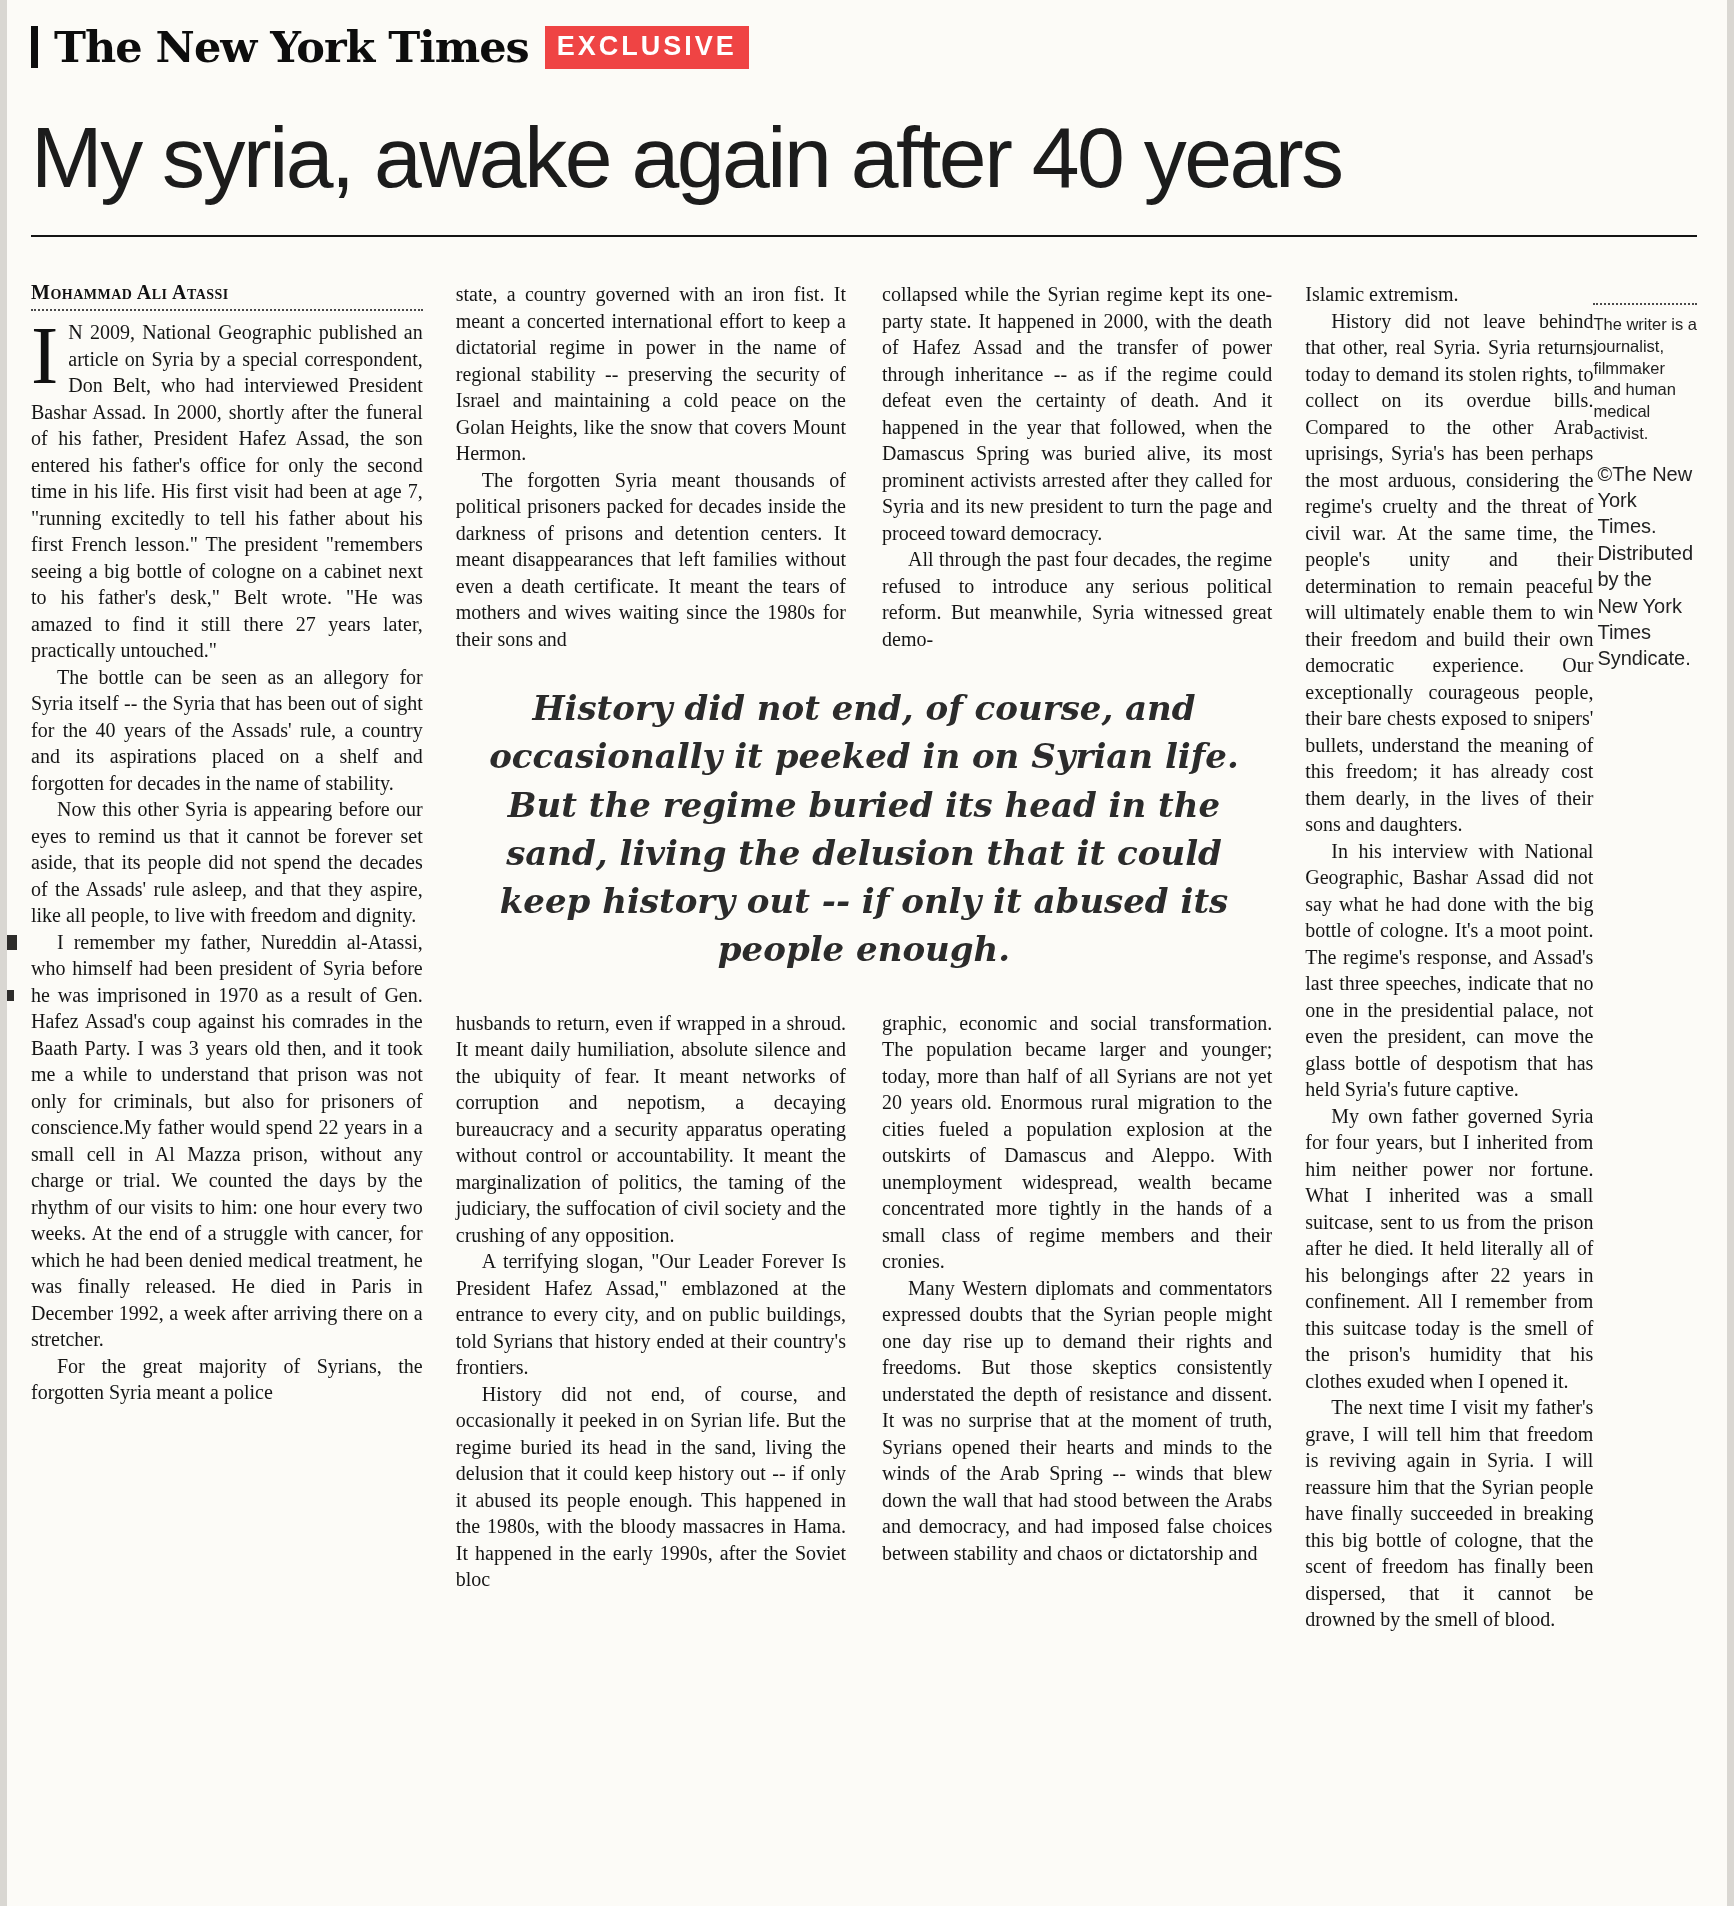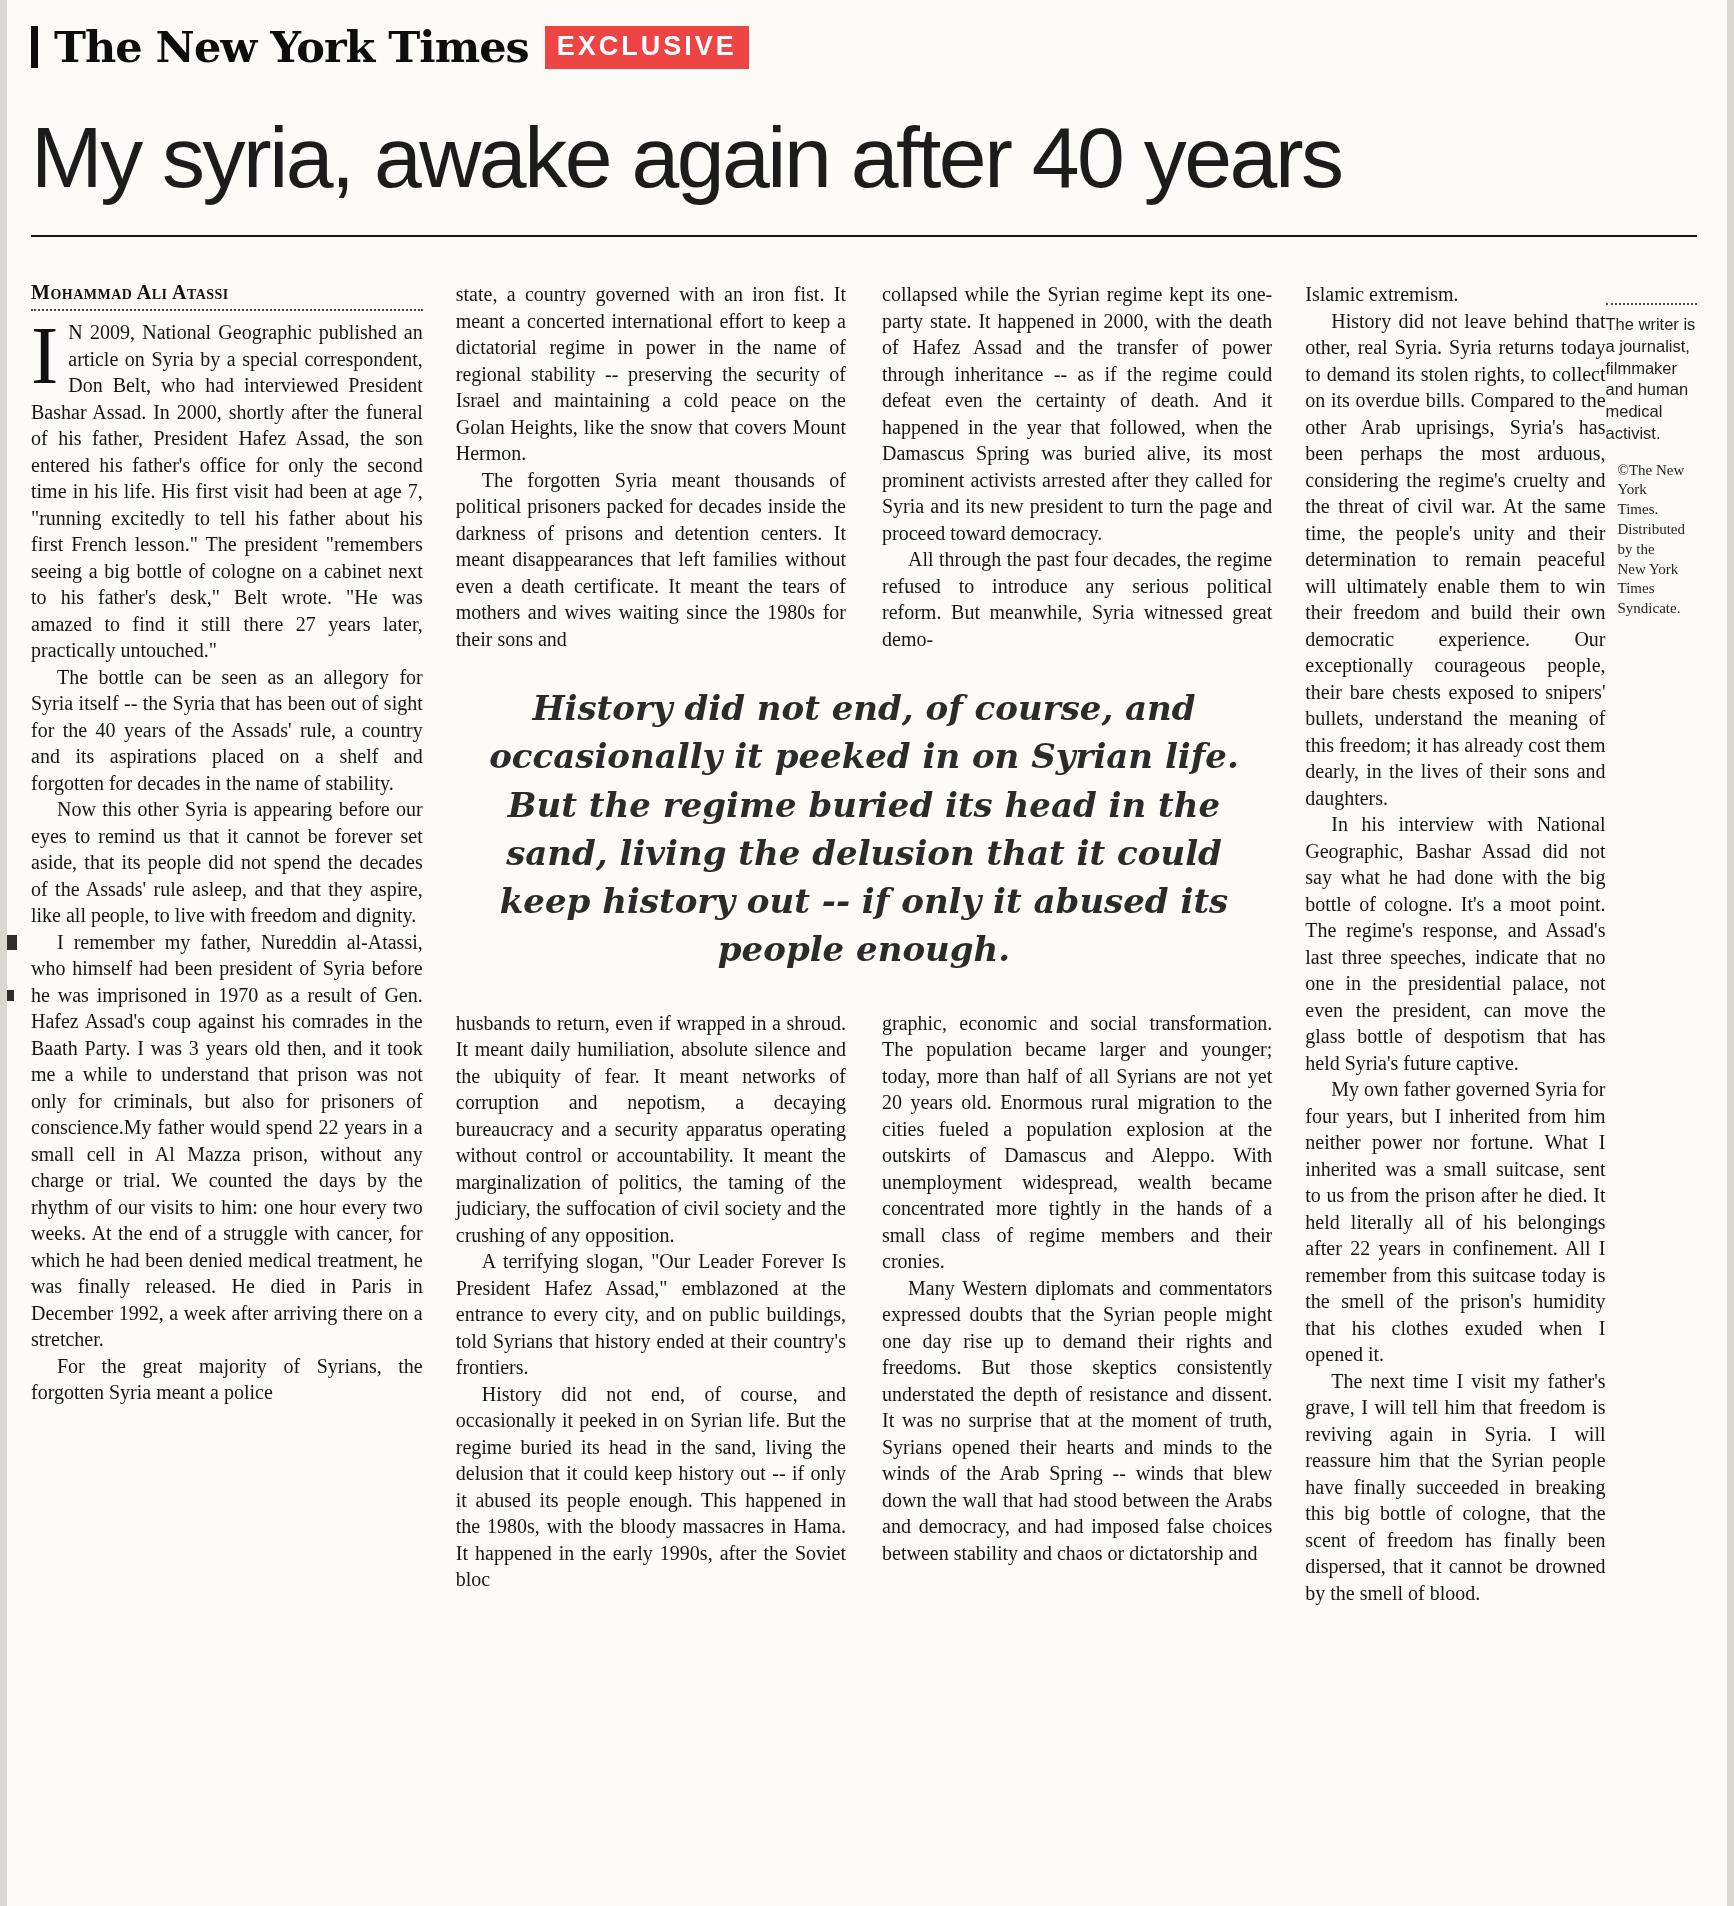--- a/index.html
+++ b/index.html
@@ -117,21 +117,21 @@
     margin-top: 22px;
     font-family: "Liberation Sans", sans-serif;
     color: #222;
   }
   .footer-rule {
     border: none;
     border-top: 2px dotted #4a4a4a;
     margin: 0 0 9px;
   }
   .writer-note { font-size: 16.5px; line-height: 1.32; margin: 0 0 16px; }
-  .copyright-note { font-size: 15px; line-height: 1.32; margin: 12px; font-family: Liberation Serif, serif; }
+  .copyright-note { font-size: 20px; line-height: 1.32; margin: 4px; }
 
   
   .scan-artifact { position: absolute; left: 0; background: #2e2d2b; }
   .scan-artifact.a1 { top: 935px; width: 10px; height: 15px; }
   .scan-artifact.a2 { top: 990px; width: 7px; height: 11px; }
 </style>
 </head>
 <body>
 
 <div class="page">

